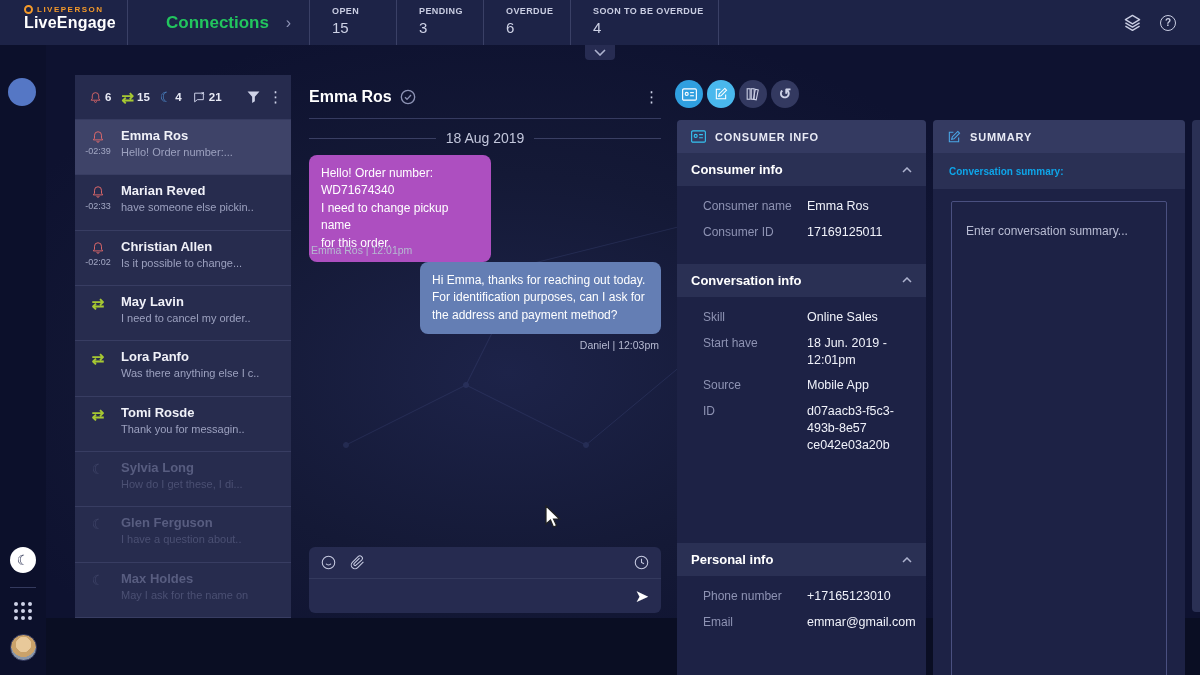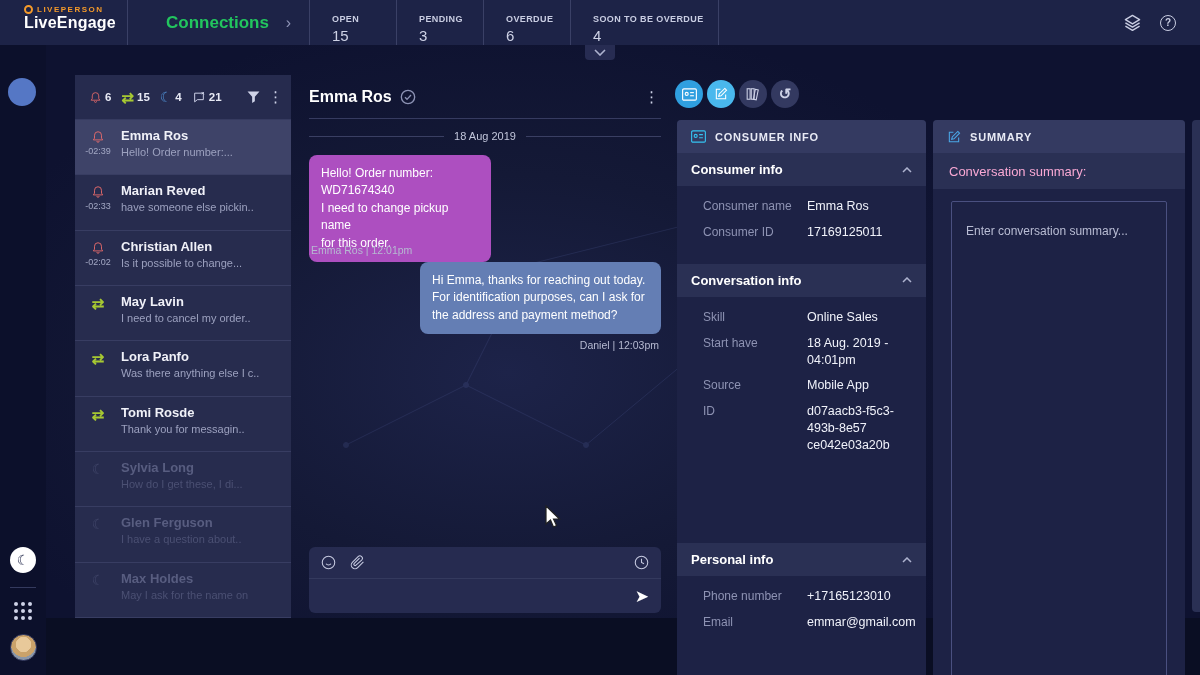--- a/index.html
+++ b/index.html
@@ -14,21 +14,21 @@
   .brand { width:128px; padding:5px 0 0 24px; border-right:1px solid #3a4066; }
   .brand-top { display:flex; align-items:center; gap:4px; }
   .lp-ring { width:9px; height:9px; border:2.5px solid #f49a2a; border-radius:50%; }
   .brand-name { color:#f49a2a; font-size:8px; font-weight:bold; letter-spacing:1.5px; }
   .product-name { color:#fff; font-size:16px; font-weight:bold; letter-spacing:.2px; margin-top:0px; }
   .title-cell { width:182px; display:flex; align-items:center; justify-content:space-between;
     padding:0 18px 0 38px; border-right:1px solid #3a4066; }
   .page-title { font-size:17px; font-weight:bold; color:#22c55e; }
   .bc-chev { color:#8d93b5; font-size:16px; }
   .stats { display:flex; }
-  .stat { padding:14px 14px 0 22px; border-right:1px solid #3a4066; min-width:87px; }
+  .stat { padding:6px 14px 0 22px; border-right:1px solid #3a4066; min-width:87px; }
   .stat:nth-child(4){ min-width:108px; }
   .stat:nth-child(5){ min-width:144px; }
   .stat-label { font-size:9px; font-weight:bold; letter-spacing:.4px; color:#c9cde2; }
   .stat-value { font-size:15px; color:#ced2e6; margin-top:3px; }
   .topbar-spacer { flex:1; }
   .topbar-icons { display:flex; align-items:center; gap:16px; padding-right:22px; }
   .tb-icon { width:20px; height:20px; display:flex; align-items:center; justify-content:center; cursor:pointer; }
   .help-circle { width:16px; height:16px; border:1.4px solid #c9cde2; border-radius:50%;
     display:flex; align-items:center; justify-content:center; font-size:10px; color:#c9cde2; font-weight:bold;}
   .collapse-tab { position:absolute; left:585px; top:45px; width:30px; height:15px; background:#272c52;
@@ -74,21 +74,21 @@
   .conv-item.dim .moon-glyph { color:#42476b; }
   
   .chat { position:absolute; left:309px; top:75px; width:352px; height:543px; z-index:10; }
   .chat-header { position:absolute; left:0; top:0; width:352px; height:44px;
     border-bottom:1px solid #363b60; display:flex; align-items:center; gap:8px; }
   .chat-title { font-size:16px; font-weight:bold; color:#fff; }
   .chat-kebab { margin-left:auto; color:#cfd3e8; font-size:15px; letter-spacing:0; cursor:pointer; padding-right:2px;}
   .kebab-glyph { font-size:15px; color:#cfd3e8; cursor:pointer; }
   .date-row { position:absolute; left:0; top:55px; width:352px; display:flex; align-items:center; gap:10px; }
   .date-line { flex:1; height:1px; background:#3a3f63; }
-  .date-text { font-size:11px; color:#c2c6db; }
+  .date-text { font-size:14px; color:#c2c6db; }
   .bubble { position:absolute; border-radius:8px; padding:10px 12px; font-size:12px; line-height:1.45;
     color:#fff; white-space:pre-line; }
   .bubble.consumer { left:0; top:80px; width:182px; background:#ad4fc0; }
   .bubble.agent { left:111px; top:187px; width:241px; background:#647eb4; }
   .msg-meta { position:absolute; font-size:10.5px; color:#b6bad1; }
   .meta-consumer { left:2px; top:169px; }
   .meta-agent { right:2px; top:264px; text-align:right; }
   .input-box { position:absolute; left:0; top:472px; width:352px; height:66px; background:#262b50;
     border-radius:6px; }
   .input-row1 { height:32px; display:flex; align-items:center; padding:0 12px; gap:14px;
@@ -112,21 +112,21 @@
     padding:0 14px; flex:none; }
   .panel-title { font-size:11px; font-weight:bold; letter-spacing:.8px; color:#e8eaf5; }
   .sec-header { height:33px; background:#2a3054; display:flex; align-items:center; justify-content:space-between;
     padding:0 14px; flex:none; cursor:pointer; }
   .sec-title { font-size:13px; font-weight:bold; color:#fff; }
   .sec-body { padding:12px 14px 14px 26px; }
   .kv-row { display:grid; grid-template-columns:104px 1fr; margin-bottom:9px; }
   .kv-label { font-size:12px; color:#8e93b3; padding-top:1px; }
   .kv-value { font-size:12.5px; color:#f0f2fa; line-height:1.35; word-wrap:break-word; }
   .sum-heading-bar { height:36px; background:#2a3054; display:flex; align-items:center; padding:0 16px; flex:none;}
-  .sum-heading { font-size:13px; font-weight:normal; color:#f9a8d4; }
+  .sum-heading { font-size:10px; font-weight:bold; color:#0ea5e9; }
   .sum-body { flex:1; padding:12px 18px 16px 18px; }
   .sum-textarea { width:100%; height:100%; background:transparent; border:1px solid #4a5080; border-radius:2px;
     resize:none; outline:none; color:#cfd3e8; font-family:"Liberation Sans",sans-serif; font-size:12px;
     padding:22px 14px; }
   .sum-textarea::placeholder { color:#b9bdd4; }
   .next-panel-sliver { position:absolute; left:1192px; top:120px; width:8px; height:492px;
     background:#2a3054; border-radius:4px 0 0 4px; z-index:10; }
   
   .cursor { position:absolute; left:545px; top:505px; z-index:50; pointer-events:none; }
   svg { display:block; }
@@ -465,21 +465,21 @@
           <polyline points="1 5 5 1 9 5"></polyline>
         </svg>
     </div>
     <div class="sec-body" style="flex:1;">
       <div class="kv-row">
           <span class="kv-label">Skill</span>
           <span class="kv-value">Online Sales</span>
         </div>
       <div class="kv-row">
           <span class="kv-label">Start have</span>
-          <span class="kv-value">18 Aug. 2019 - 04:01pm</span>
+          <span class="kv-value">18 Jun. 2019 - 12:01pm</span>
         </div>
       <div class="kv-row">
           <span class="kv-label">Source</span>
           <span class="kv-value">Mobile App</span>
         </div>
       <div class="kv-row">
           <span class="kv-label">ID</span>
           <span class="kv-value" style="max-width:118px;">d07aacb3-f5c3-493b-8e57 ce042e03a20b</span>
         </div>
     </div>

